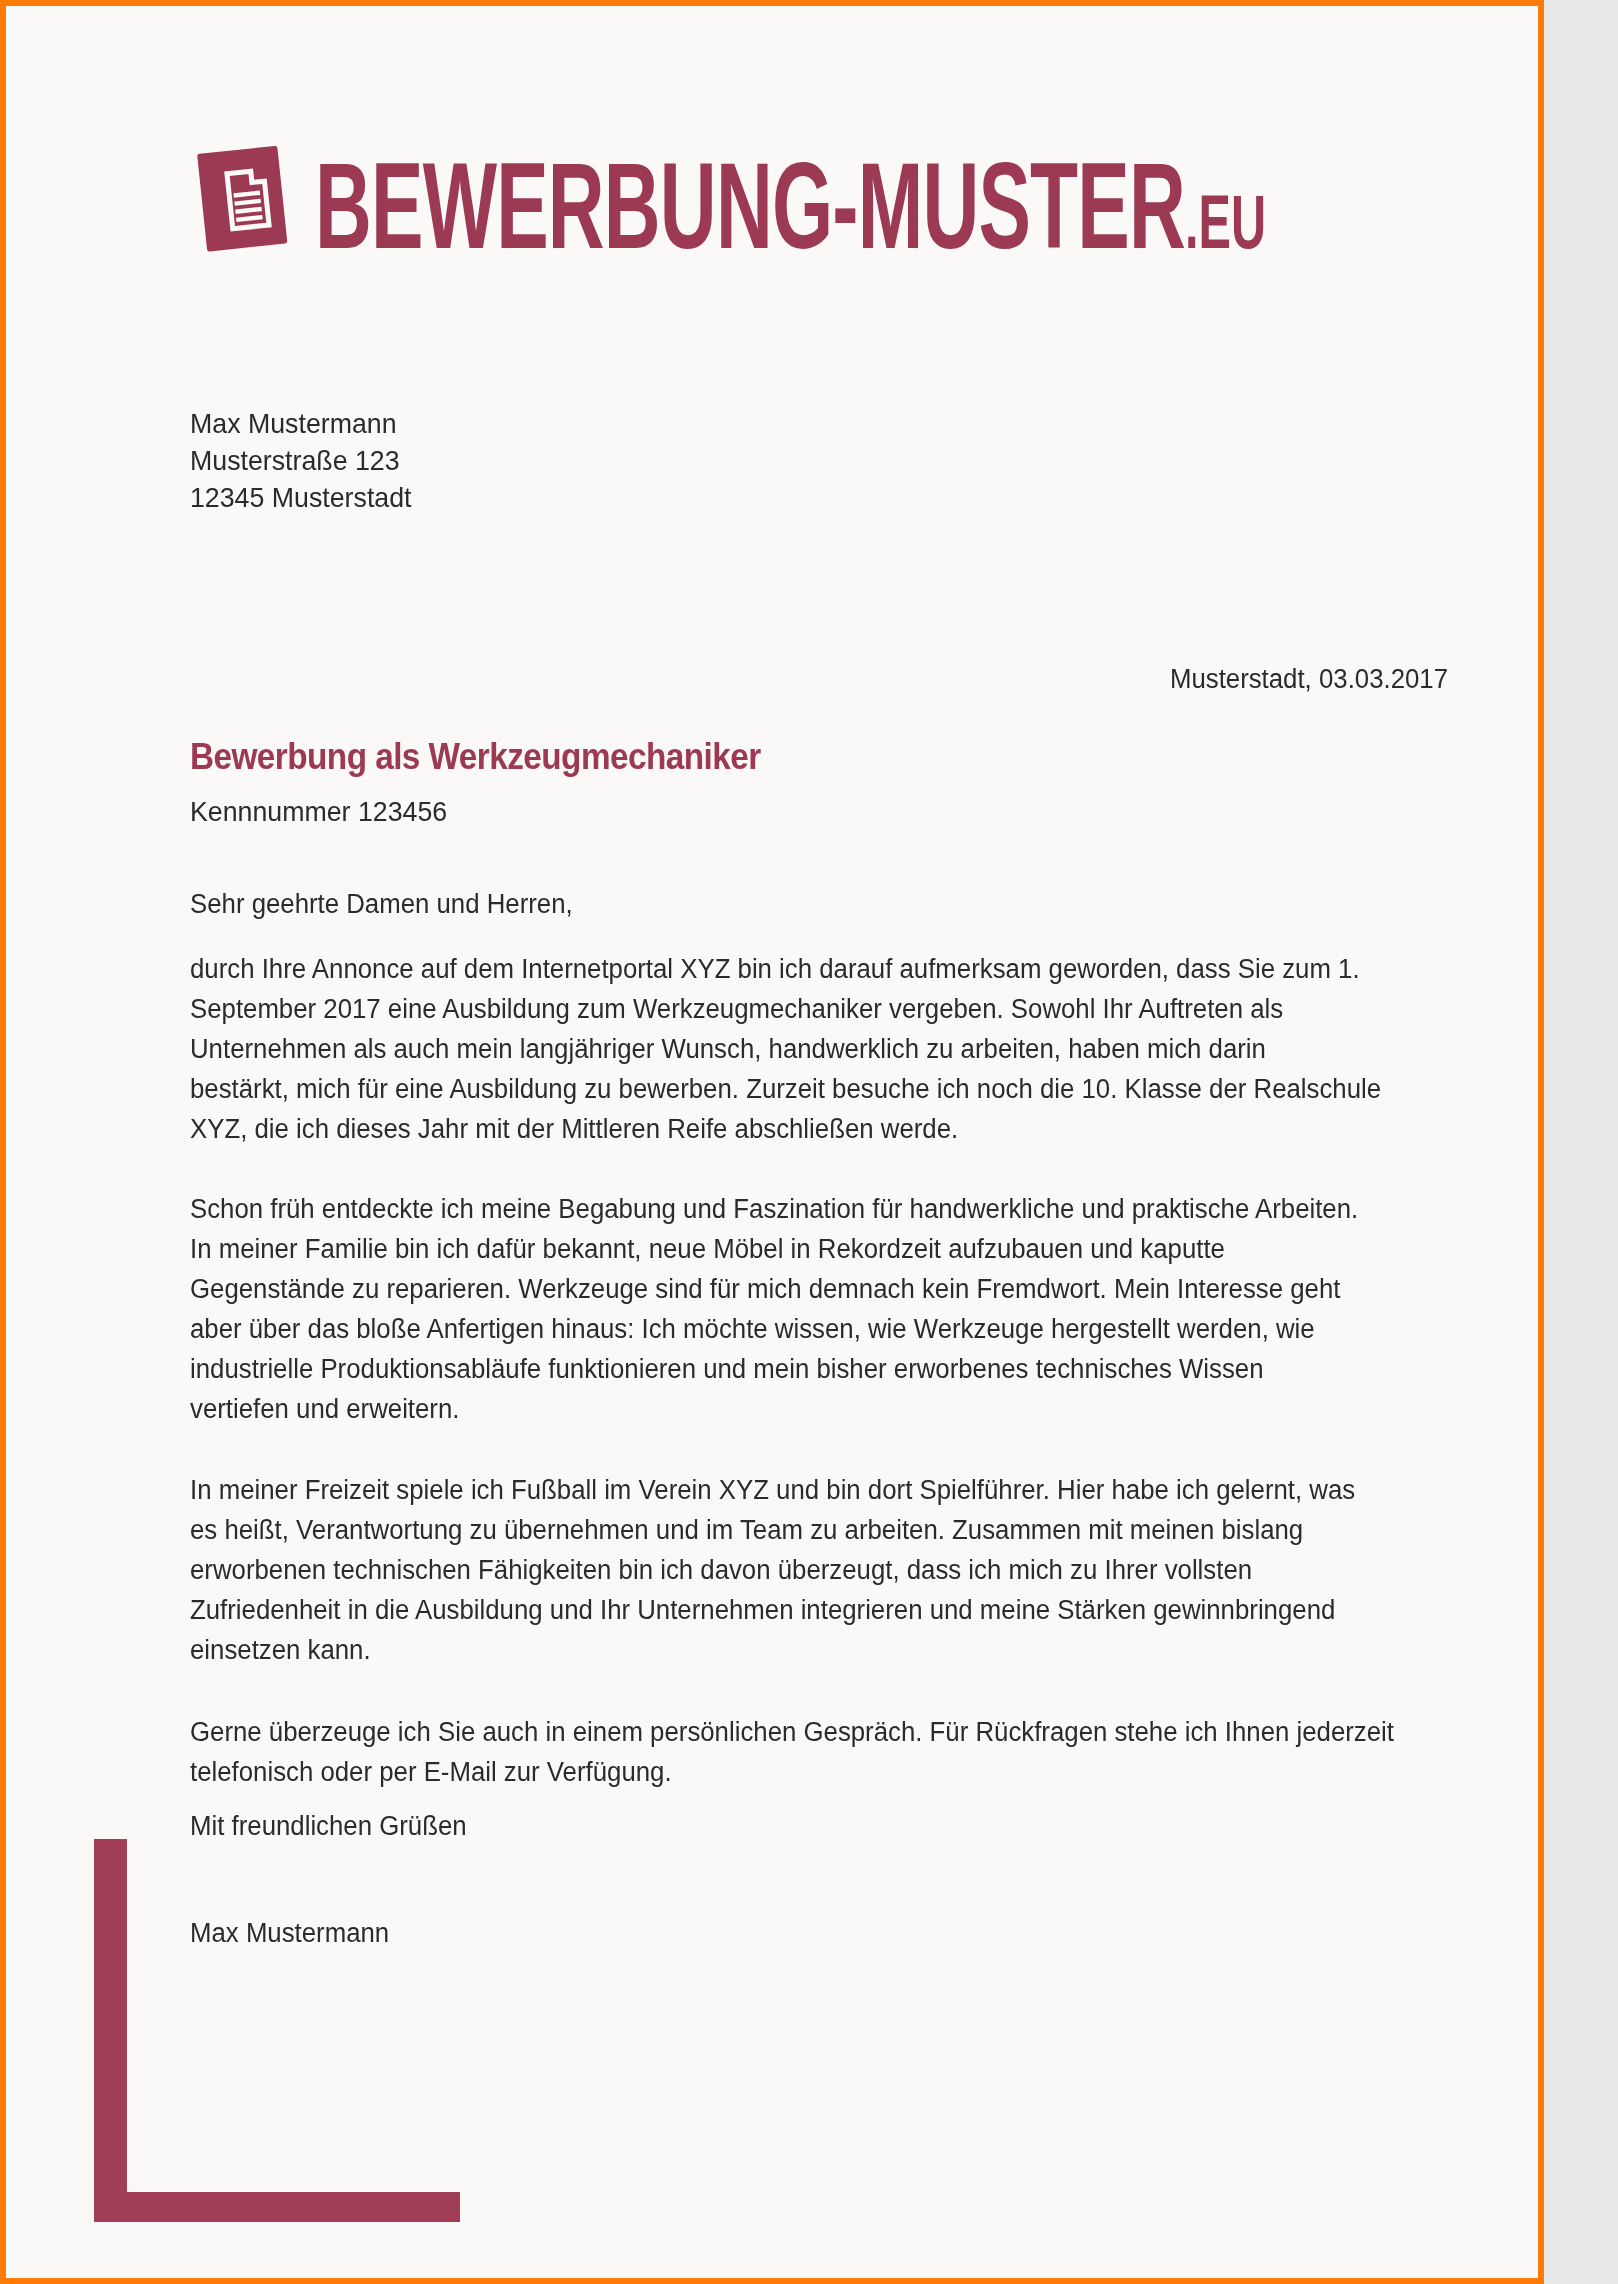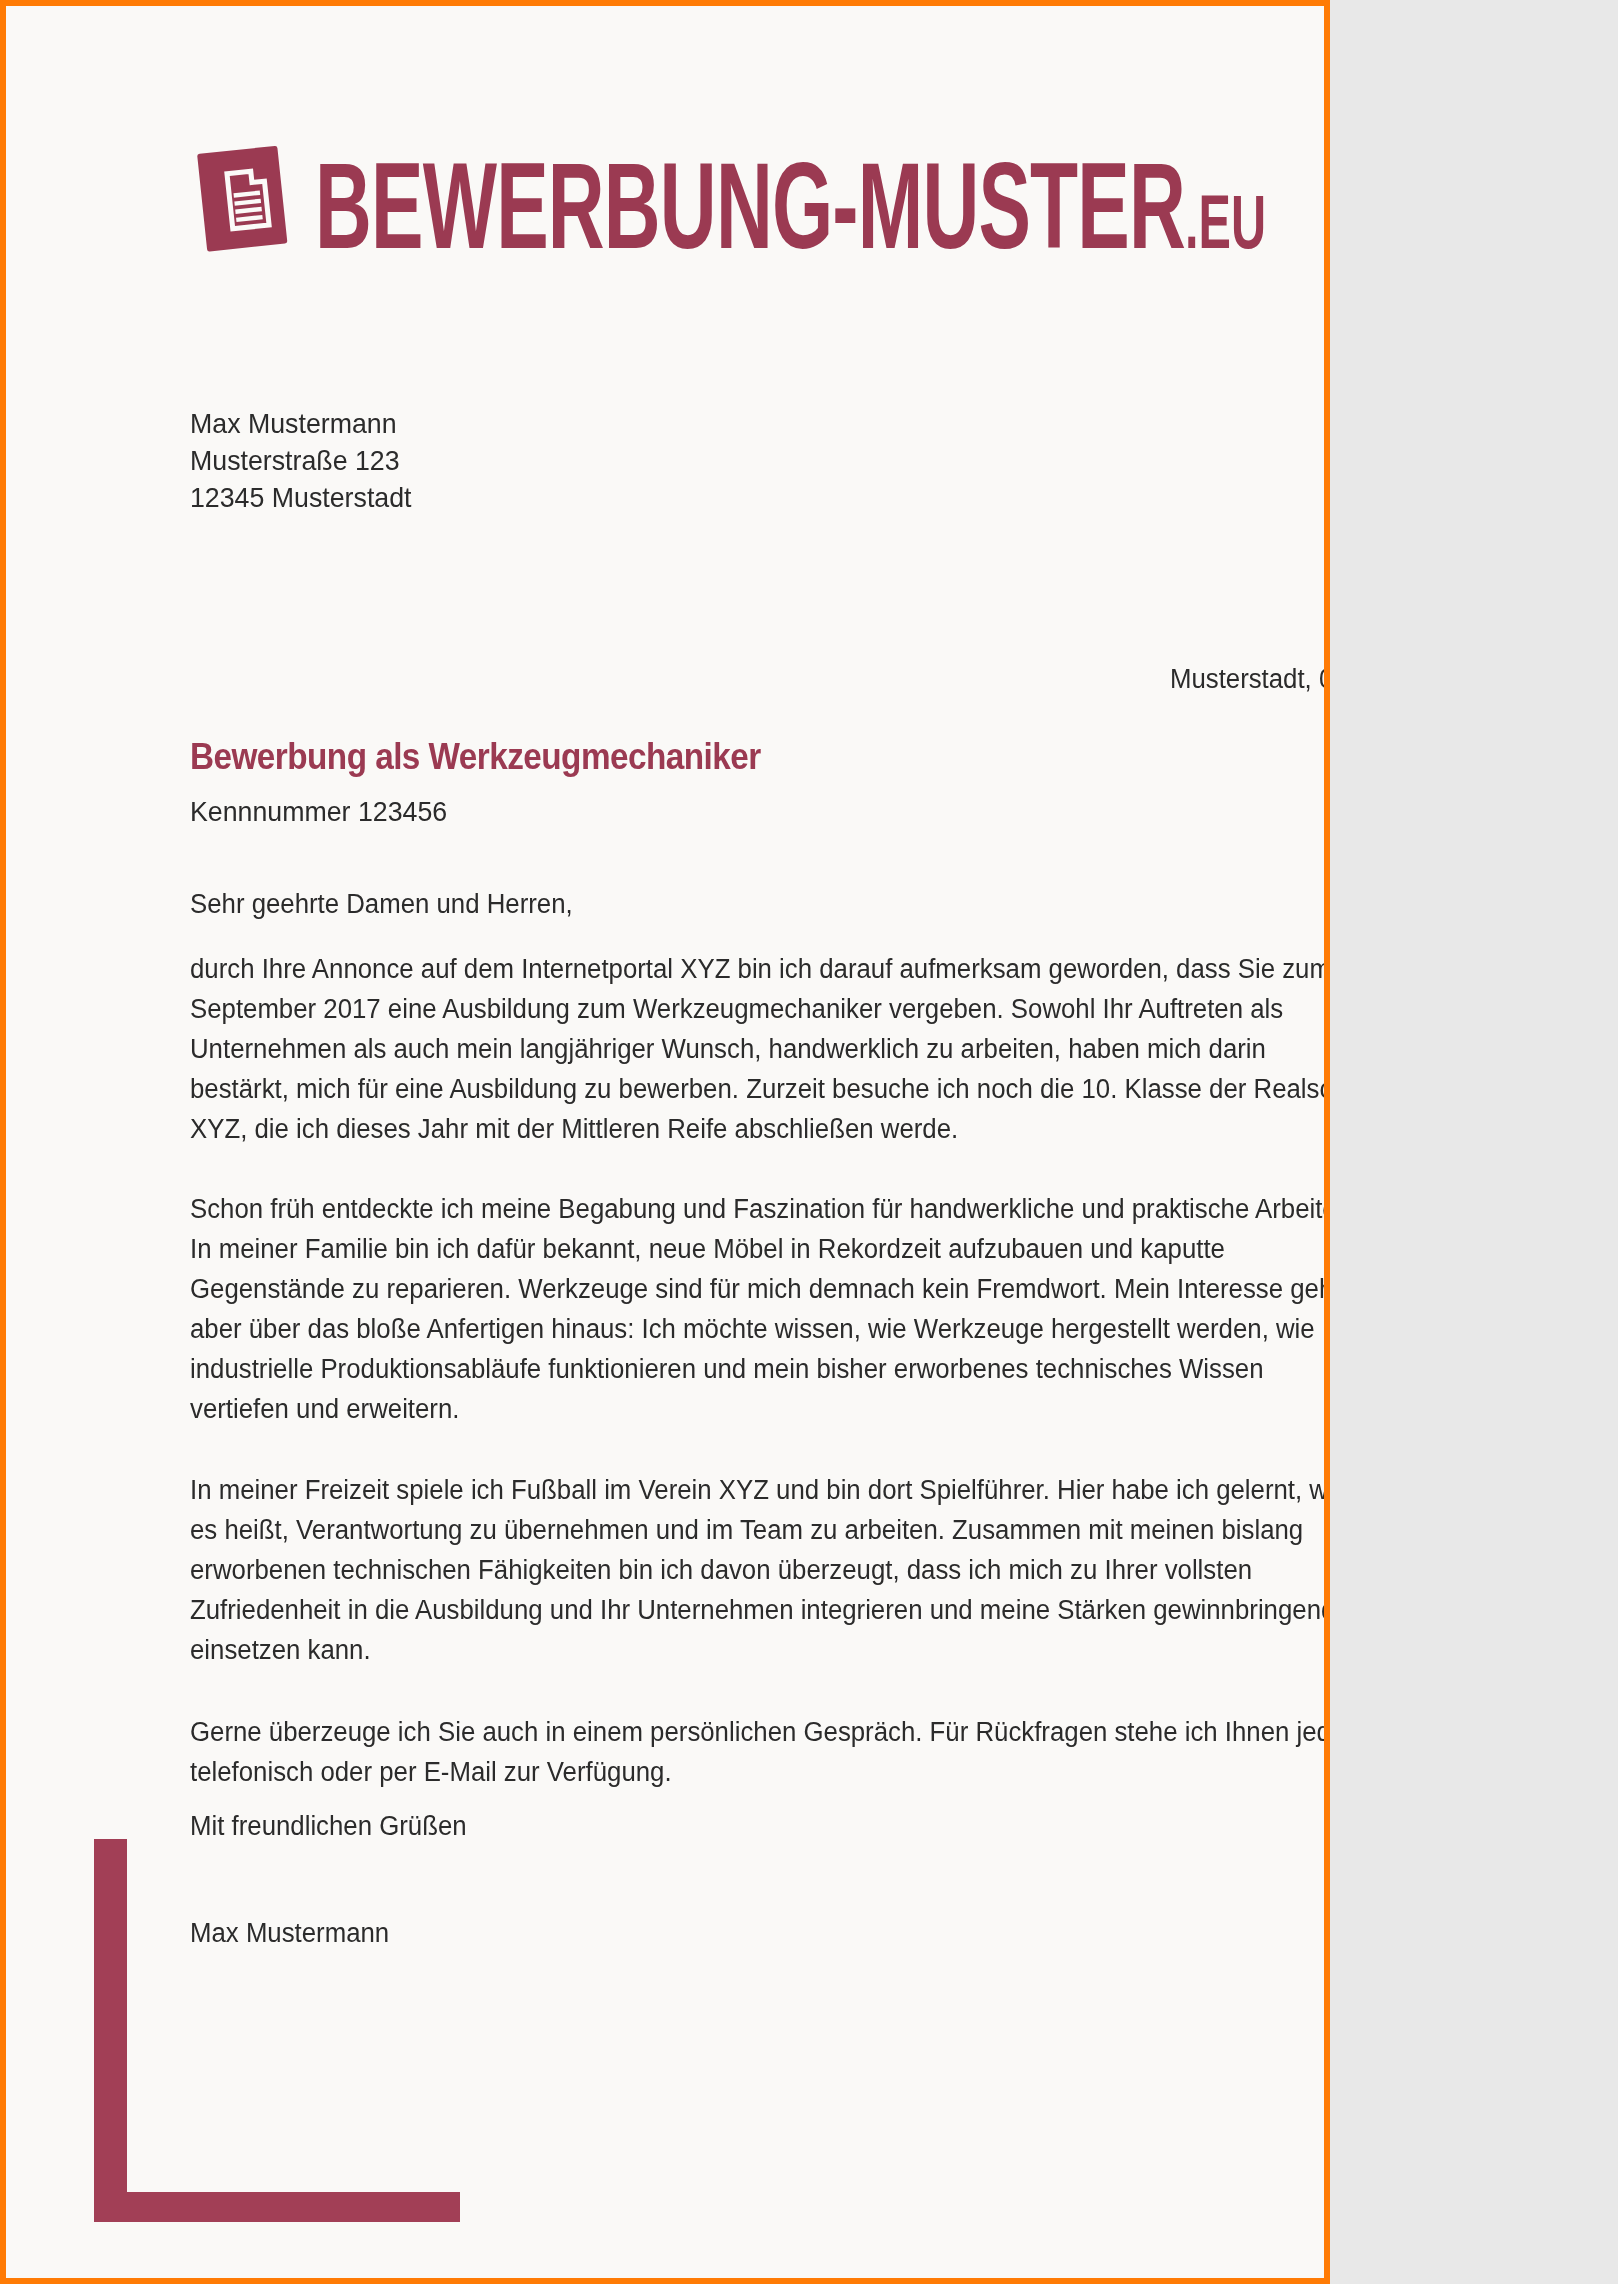--- a/index.html
+++ b/index.html
@@ -1,18 +1,18 @@
 <!DOCTYPE html>
 <html style="font-size:10.4px"><head>
 <meta charset="utf-8">
 <style>
   html,body{margin:0;padding:0;background:#e8e8e8;}
   .page{
     position:relative;
-    width:1330px;height:2284px;
+    width:1544px;height:2284px;
     box-sizing:border-box;
     background:#faf9f7;
     border:6.5px solid #ff7b05;
     overflow:hidden;
     font-family:"Liberation Sans", sans-serif;
     color:#2b2b2b;
   }
   
   .logo-icon{position:absolute;left:182px;top:128px;width:107px;height:127px;}
   .logo-text{

